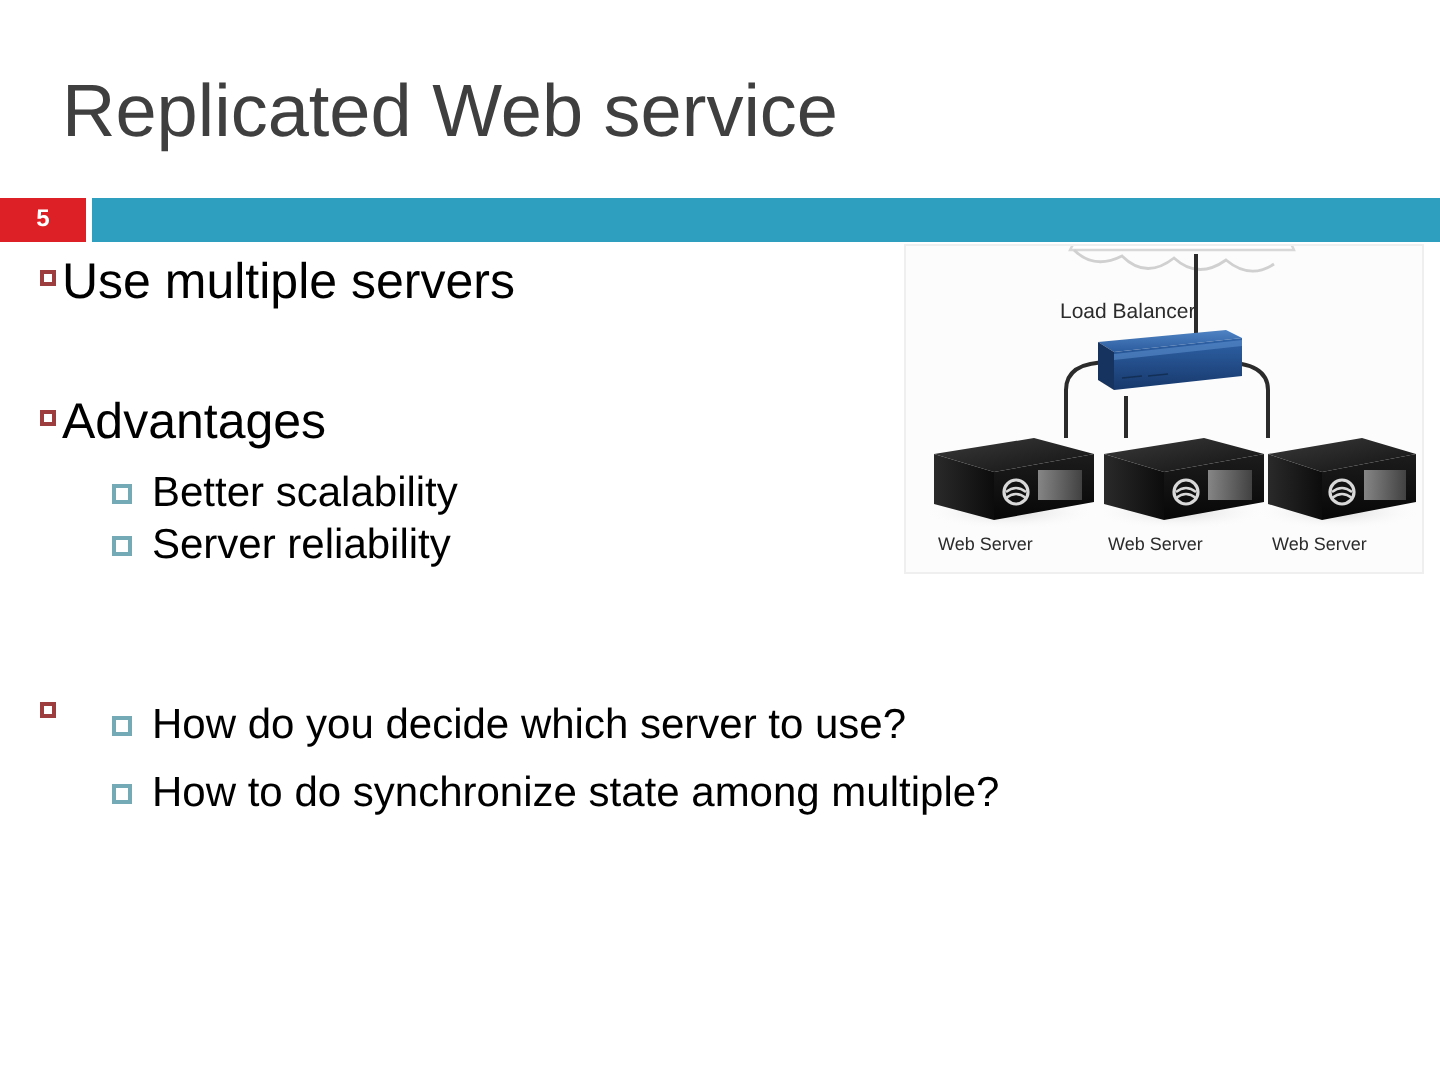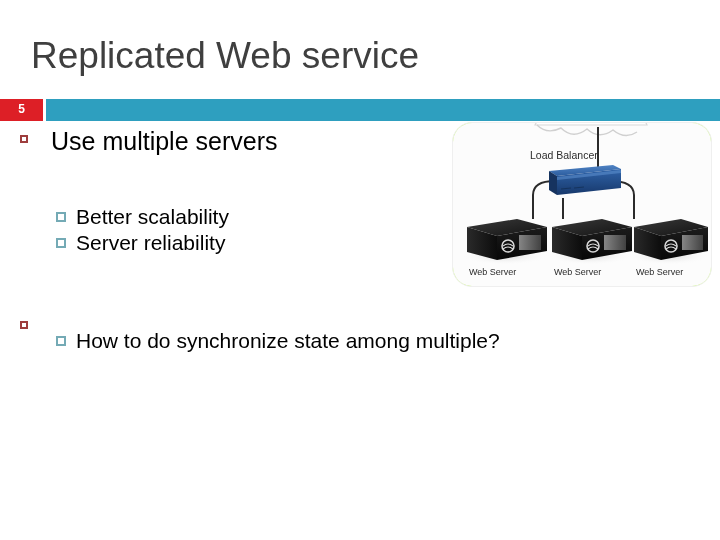--- a/index.html
+++ b/index.html
@@ -66,21 +66,21 @@
 
   
   #body {
     position: absolute;
     left: 0;
     top: 126px;
     width: 720px;
   }
   .bullet-l1 {
     position: relative;
-    padding-left: 51px;
+    padding-left: 31px;
     font-size: 25px;
     line-height: 30px;
     color: #000000;
     margin-bottom: 0;
   }
   .bullet-l1 .marker {
     position: absolute;
     left: 20px;
     top: 9px;
     width: 8px;
@@ -112,21 +112,21 @@
 
   
   #diagram {
     position: absolute;
     left: 452px;
     top: 122px;
     width: 258px;
     height: 163px;
     background: #bef264;
     border: 1px solid #efefef;
-    border-radius: 20px;
+    border-radius: 0;
     overflow: hidden;
   }
   #diagram svg { display: block; }
 </style>
 </head>
 <body>
 
 <div id="slide">
 
   <div id="slide-title">Replicated Web service</div>
@@ -140,20 +140,24 @@
 
   <div id="body">
 
     <div class="bullet-l1">
       <span class="marker"></span>
       <span>Use multiple servers</span>
     </div>
 
     <div class="spacer-40"></div>
 
+    <div class="bullet-l1">
+      <span class="marker"></span>
+      <span>Advantages</span>
+    </div>
 
     <div class="spacer-8"></div>
 
     <div class="bullet-l2">
       <span class="marker"></span>
       <span>Better scalability</span>
     </div>
 
     <div class="bullet-l2">
       <span class="marker"></span>
@@ -162,20 +166,24 @@
 
     <div class="spacer-28"></div>
     <div class="spacer-28"></div>
 
     <div class="bullet-l1">
       <span class="marker"></span>
     </div>
 
     <div class="spacer-8"></div>
 
+    <div class="bullet-l2">
+      <span class="marker"></span>
+      <span>How do you decide which server to use?</span>
+    </div>
 
     <div class="spacer-8"></div>
 
     <div class="bullet-l2">
       <span class="marker"></span>
       <span>How to do synchronize state among multiple?</span>
     </div>
 
   </div>
 

